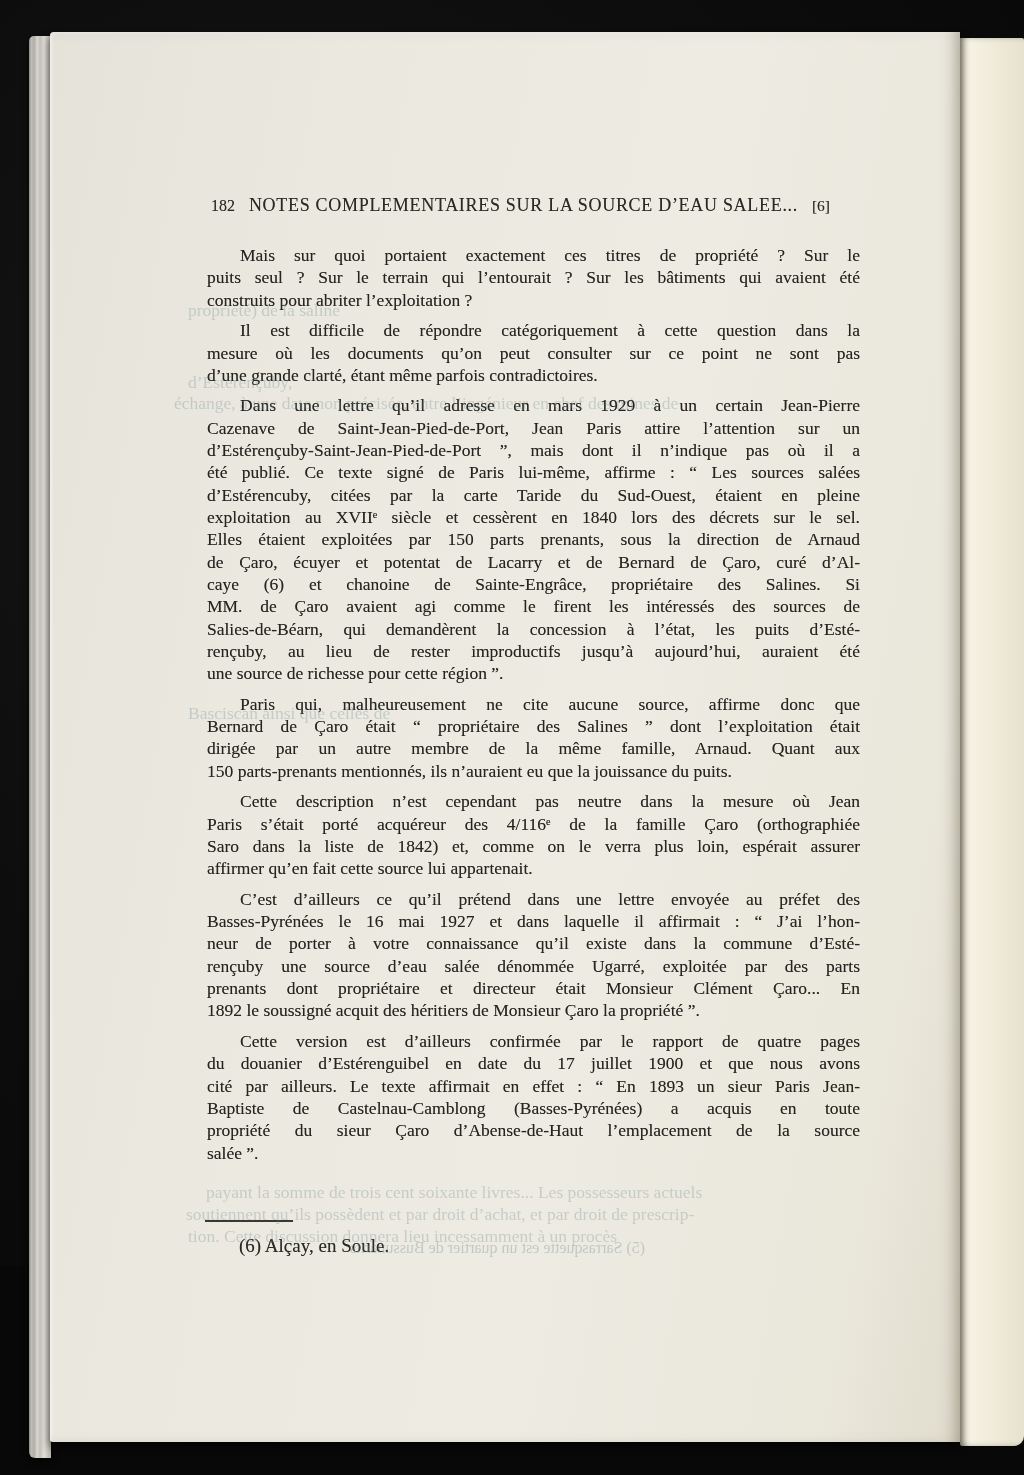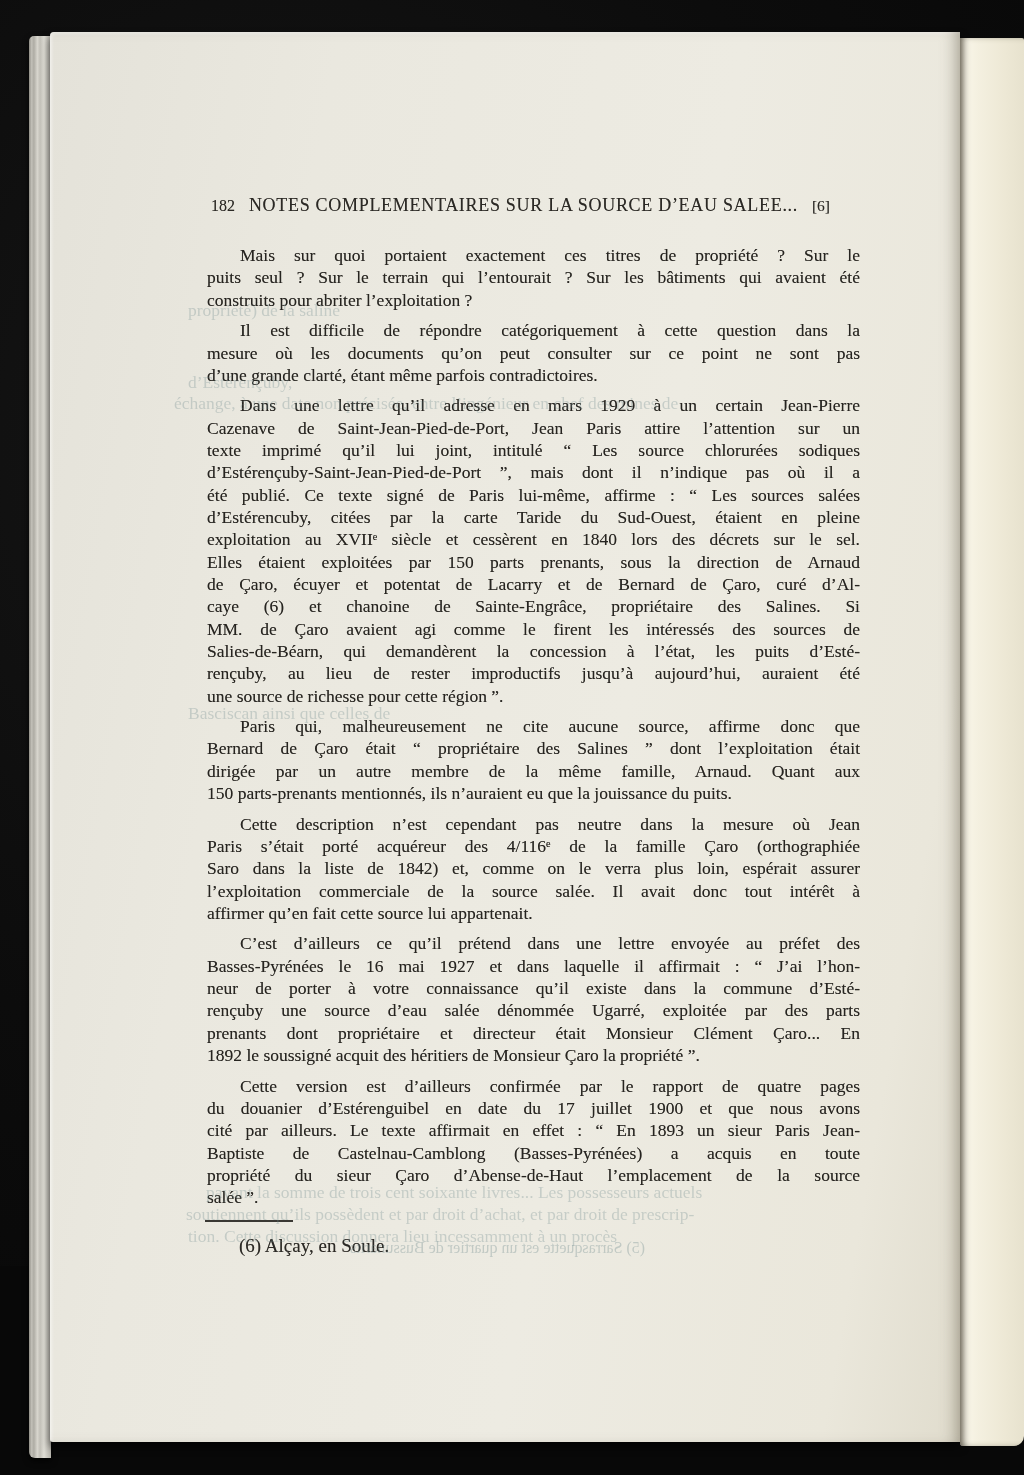--- a/index.html
+++ b/index.html
@@ -83,21 +83,20 @@
           <div class="line last">construits pour abriter l’exploitation ?</div>
         </div>
         <div class="para">
           <div class="line first">Il est difficile de répondre catégoriquement à cette question dans la</div>
           <div class="line">mesure où les documents qu’on peut consulter sur ce point ne sont pas</div>
           <div class="line last">d’une grande clarté, étant même parfois contradictoires.</div>
         </div>
         <div class="para">
           <div class="line first">Dans une lettre qu’il adresse en mars 1929 à un certain Jean-Pierre</div>
           <div class="line">Cazenave de Saint-Jean-Pied-de-Port, Jean Paris attire l’attention sur un</div>
-          <div class="line">texte imprimé qu’il lui joint, intitulé “ Les source chlorurées sodiques</div>
           <div class="line">d’Estérençuby-Saint-Jean-Pied-de-Port ”, mais dont il n’indique pas où il a</div>
           <div class="line">été publié. Ce texte signé de Paris lui-même, affirme : “ Les sources salées</div>
           <div class="line">d’Estérencuby, citées par la carte Taride du Sud-Ouest, étaient en pleine</div>
           <div class="line">exploitation au XVIIᵉ siècle et cessèrent en 1840 lors des décrets sur le sel.</div>
           <div class="line">Elles étaient exploitées par 150 parts prenants, sous la direction de Arnaud</div>
           <div class="line">de Çaro, écuyer et potentat de Lacarry et de Bernard de Çaro, curé d’Al-</div>
           <div class="line">caye (6) et chanoine de Sainte-Engrâce, propriétaire des Salines. Si</div>
           <div class="line">MM. de Çaro avaient agi comme le firent les intéressés des sources de</div>
           <div class="line">Salies-de-Béarn, qui demandèrent la concession à l’état, les puits d’Esté-</div>
           <div class="line">rençuby, au lieu de rester improductifs jusqu’à aujourd’hui, auraient été</div>
@@ -106,21 +105,20 @@
         <div class="para">
           <div class="line first">Paris qui, malheureusement ne cite aucune source, affirme donc que</div>
           <div class="line">Bernard de Çaro était “ propriétaire des Salines ” dont l’exploitation était</div>
           <div class="line">dirigée par un autre membre de la même famille, Arnaud. Quant aux</div>
           <div class="line last">150 parts-prenants mentionnés, ils n’auraient eu que la jouissance du puits.</div>
         </div>
         <div class="para">
           <div class="line first">Cette description n’est cependant pas neutre dans la mesure où Jean</div>
           <div class="line">Paris s’était porté acquéreur des 4/116ᵉ de la famille Çaro (orthographiée</div>
           <div class="line">Saro dans la liste de 1842) et, comme on le verra plus loin, espérait assurer</div>
-          <div class="line">l’exploitation commerciale de la source salée. Il avait donc tout intérêt à</div>
           <div class="line last">affirmer qu’en fait cette source lui appartenait.</div>
         </div>
         <div class="para">
           <div class="line first">C’est d’ailleurs ce qu’il prétend dans une lettre envoyée au préfet des</div>
           <div class="line">Basses-Pyrénées le 16 mai 1927 et dans laquelle il affirmait : “ J’ai l’hon-</div>
           <div class="line">neur de porter à votre connaissance qu’il existe dans la commune d’Esté-</div>
           <div class="line">rençuby une source d’eau salée dénommée Ugarré, exploitée par des parts</div>
           <div class="line">prenants dont propriétaire et directeur était Monsieur Clément Çaro... En</div>
           <div class="line last">1892 le soussigné acquit des héritiers de Monsieur Çaro la propriété ”.</div>
         </div>

